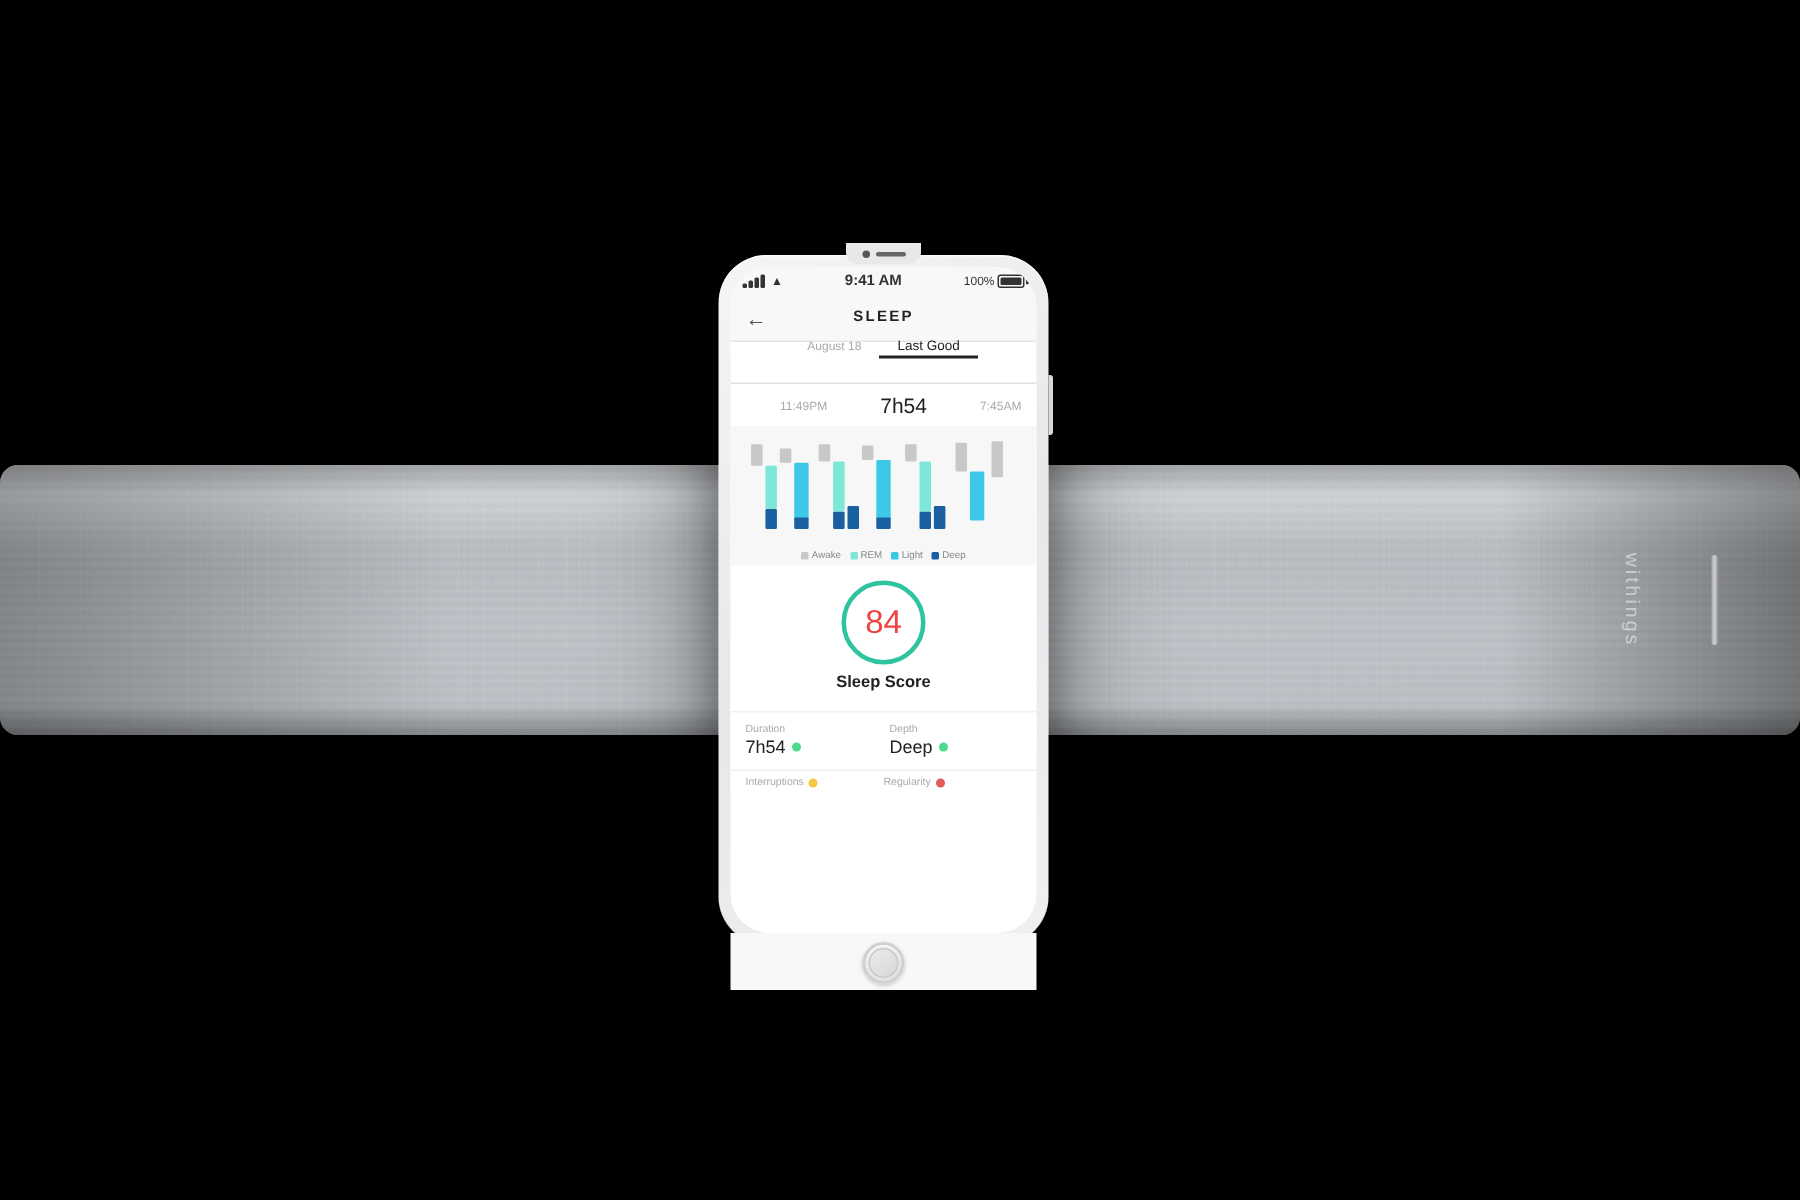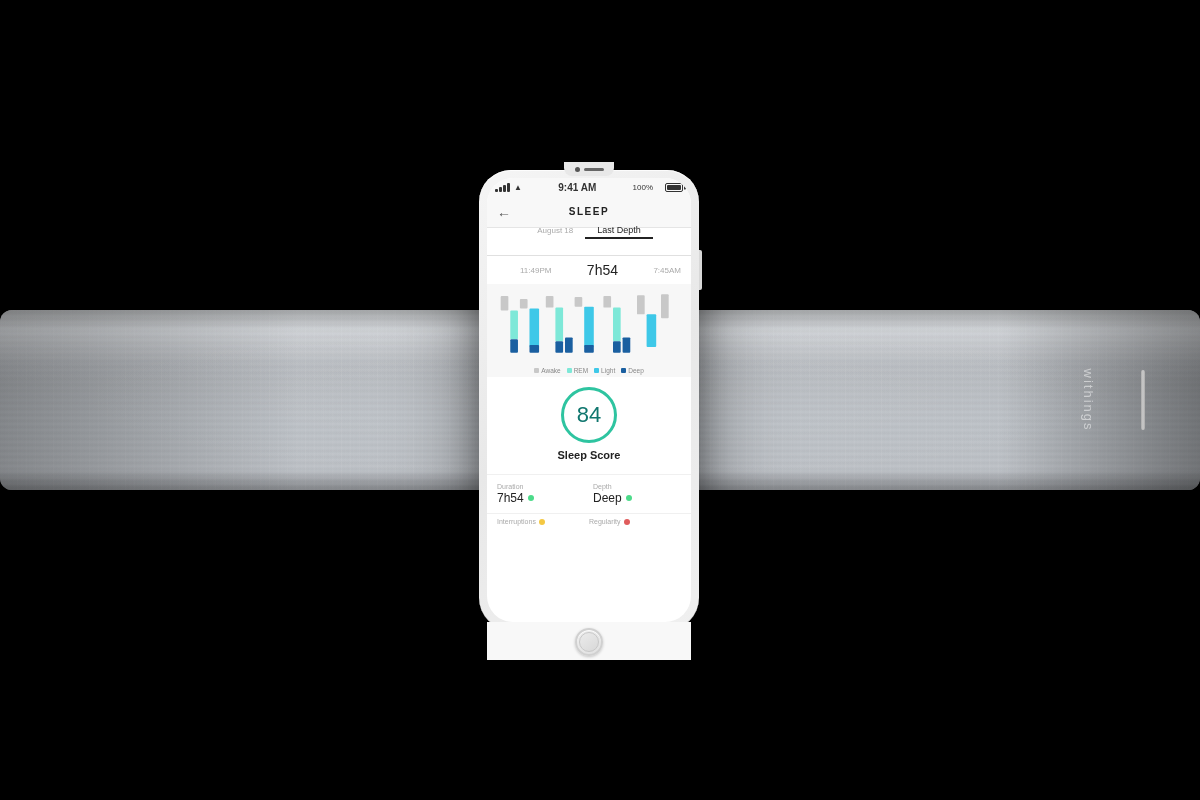--- a/index.html
+++ b/index.html
@@ -216,21 +216,21 @@
 
     .status-time {
       font-size: 10px;
       font-weight: 600;
       color: #333;
     }
 
     .status-right {
       display: flex;
       align-items: center;
-      gap: 12px;
+      gap: 2px;
       font-size: 8px;
       justify-content: center;
     }
 
     .battery-icon {
       width: 18px;
       height: 9px;
       border: 1.5px solid #333;
       border-radius: 2px;
       position: relative;
@@ -394,21 +394,21 @@
       border: 3px solid #2ec4a0;
       display: flex;
       align-items: center;
       justify-content: center;
       margin: 0 auto 6px;
     }
 
     .score-number {
       font-size: 22px;
       font-weight: 300;
-      color: #0f766e;
+      color: #ef4444;
     }
 
     .score-title {
       font-size: 11px;
       font-weight: 600;
       color: #222;
       margin-bottom: 3px;
     }
 
     .score-subtitle {
@@ -629,21 +629,21 @@
         <div class="nav-bar">
           <span class="nav-back">←</span>
           <span class="nav-title">SLEEP</span>
         </div>
 
         <div class="tab-bar">
           <div class="tab-item">
             <span class="tab-label-small">August 18</span>
           </div>
           <div class="tab-item active">
-            <span>Last Depth</span>
+            <span>Last Good</span>
           </div>
         </div>
 
         <div class="time-range">
           <span class="time-label">11:49PM</span>
           <span class="time-duration">7h54</span>
           <span class="time-label">7:45AM</span>
         </div>
 
         <div class="chart-area">

